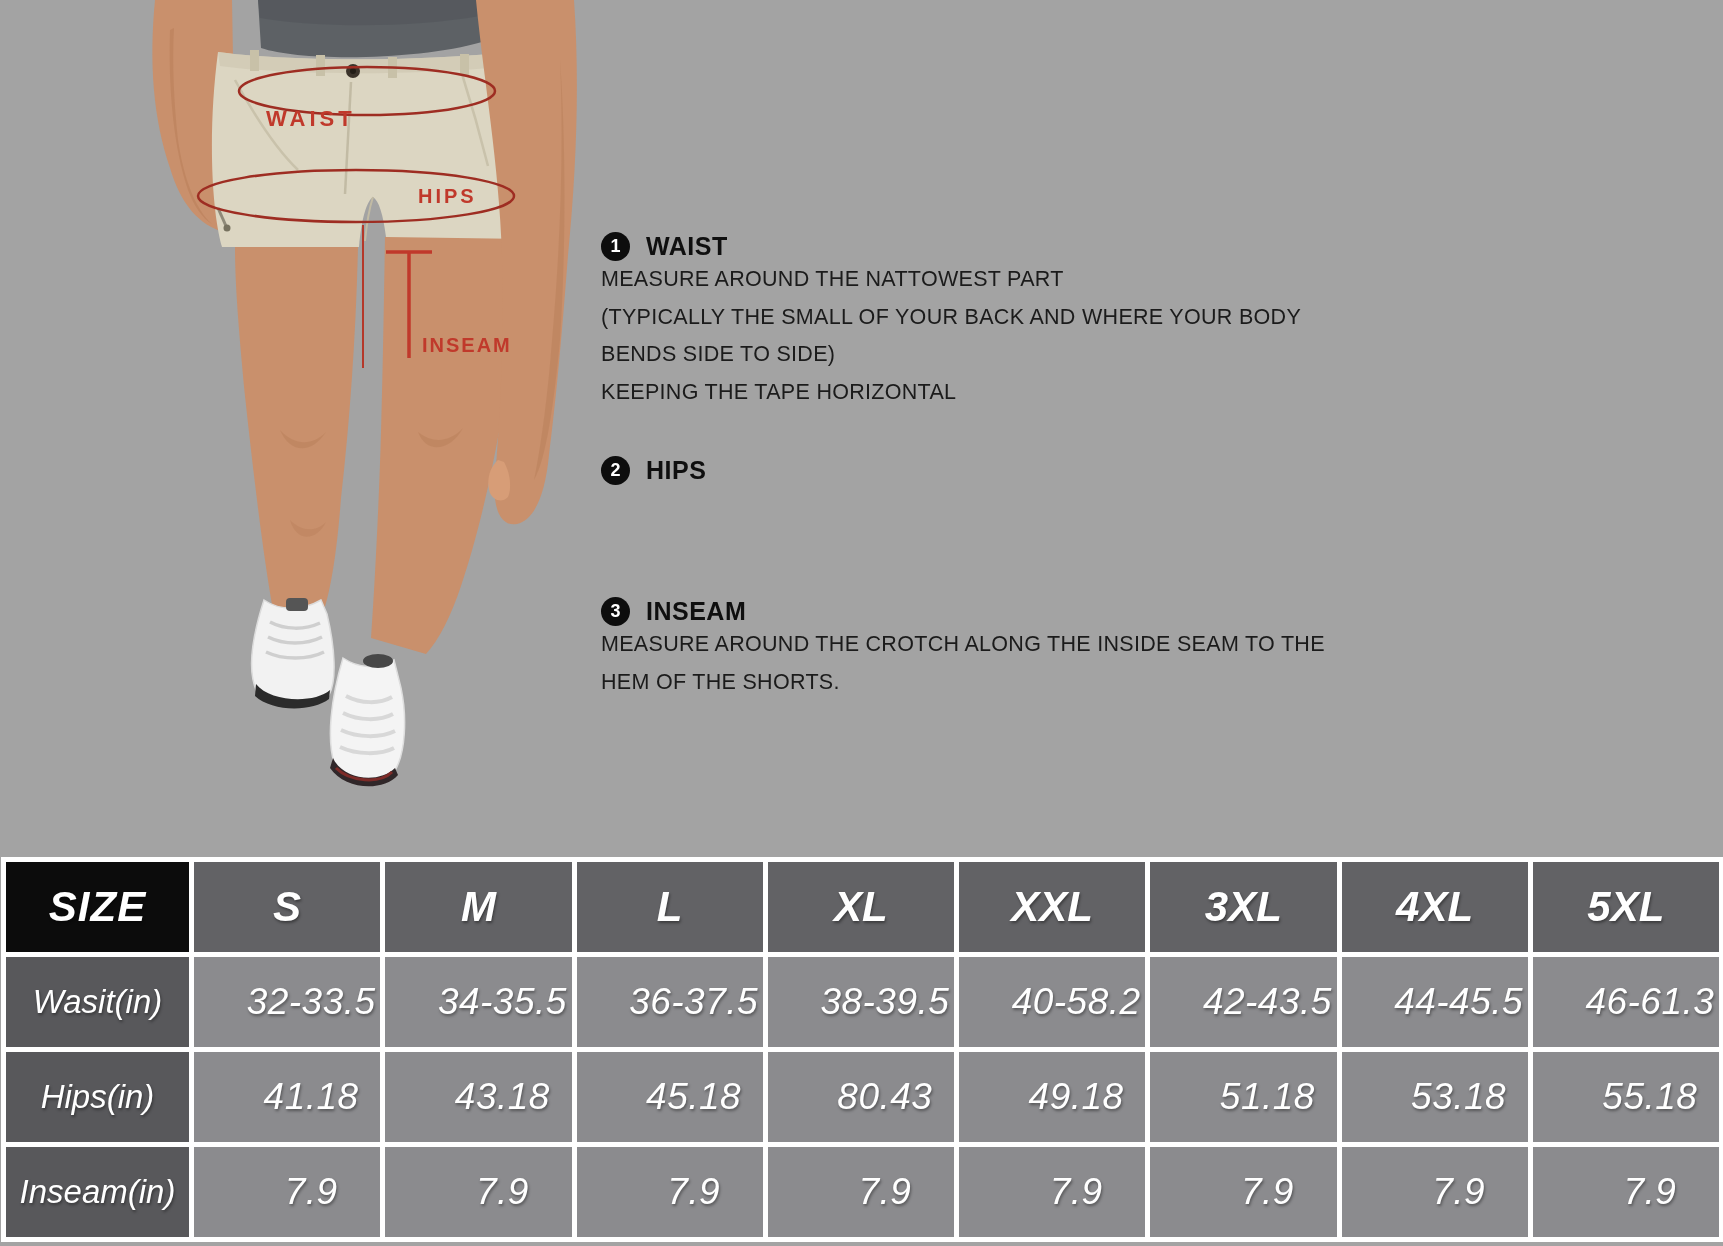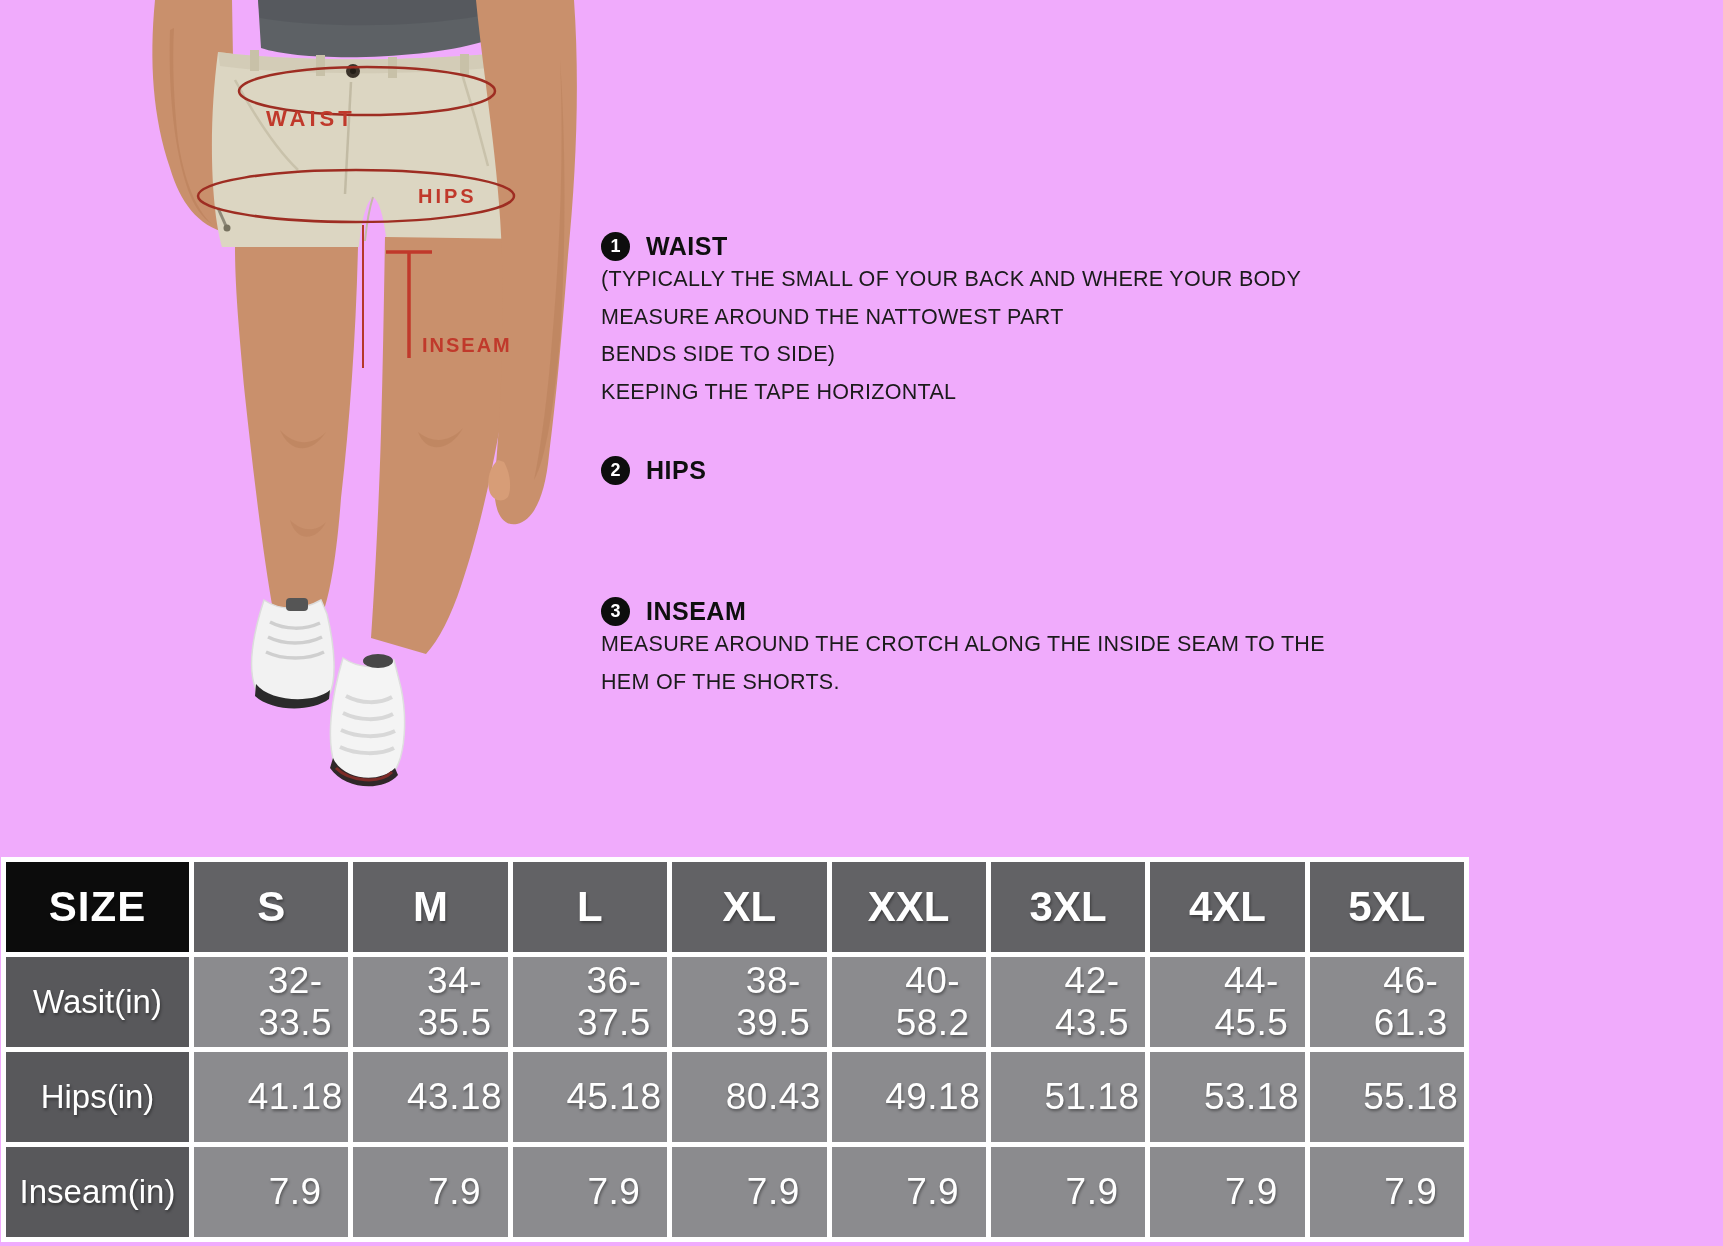--- a/index.html
+++ b/index.html
@@ -1,17 +1,17 @@
 <!DOCTYPE html>
 <html><head>
 <meta charset="utf-8">
 <style>
   html,body { margin:0; padding:0; background:#ffffff; }
   .page {
-    position:relative; width:1723px; height:1246px; background:#f0abfc;
+    position:relative; width:1723px; height:1246px; background:#a3a3a3;
     font-family:"Liberation Sans", sans-serif; overflow:hidden;
   }
 
   
   .figure-area { position:absolute; left:130px; top:0; width:460px; height:800px; }
 
   
   .instructions { position:absolute; left:601px; top:232px; width:780px; height:560px; }
   .inst { position:absolute; left:0; width:780px; }
   .inst.s1 { top:0; }
@@ -22,23 +22,24 @@
     width:29px; height:29px; border-radius:50%; background:#0d0d0d; color:#ffffff;
     display:flex; align-items:center; justify-content:center;
     font-size:18px; font-weight:700; flex:0 0 29px;
   }
   .inst-title { font-size:25px; font-weight:700; color:#0f0f0f; letter-spacing:0.5px; }
   .inst-body { margin-top:0; }
   .line { font-size:21.5px; line-height:37.5px; color:#1b1b1b; letter-spacing:0.3px; white-space:nowrap; }
 
   
   .size-table {
-    position:absolute; left:1px; top:857px; width:1468px;
+    position:absolute; left:1px; top:857px; width:1723px;
     border-collapse:separate; border-spacing:5px; table-layout:fixed;
     background:#ffffff;
+    font-style:italic;
   }
   .size-table th, .size-table td {
     height:90px; text-align:center; vertical-align:middle; color:#ffffff;
     text-shadow:1px 2px 3px rgba(0,0,0,0.40); padding:0; overflow:hidden;
   }
   th.size-h { background:#0c0c0c; font-size:42px; font-weight:700; letter-spacing:1px; }
   th.col-h  { background:#626265; font-size:42px; font-weight:700; }
   th.row-h  { background:#58585b; font-size:33px; font-weight:400; }
   td.val    { background:#8b8b8e; font-size:37px; font-weight:400; letter-spacing:0.5px;padding-left:48px; }
 
@@ -119,22 +120,22 @@
   </div>
 
   <div class="instructions">
 
     <section class="inst s1">
       <div class="inst-head">
         <span class="badge">1</span>
         <span class="inst-title">WAIST</span>
       </div>
       <div class="inst-body">
+        <div class="line">MEASURE AROUND THE NATTOWEST PART</div>
         <div class="line">(TYPICALLY THE SMALL OF YOUR BACK AND WHERE YOUR BODY</div>
-        <div class="line">MEASURE AROUND THE NATTOWEST PART</div>
         <div class="line">BENDS SIDE TO SIDE)</div>
         <div class="line">KEEPING THE TAPE HORIZONTAL</div>
       </div>
     </section>
 
     <section class="inst s2">
       <div class="inst-head">
         <span class="badge">2</span>
         <span class="inst-title">HIPS</span>
       </div>

